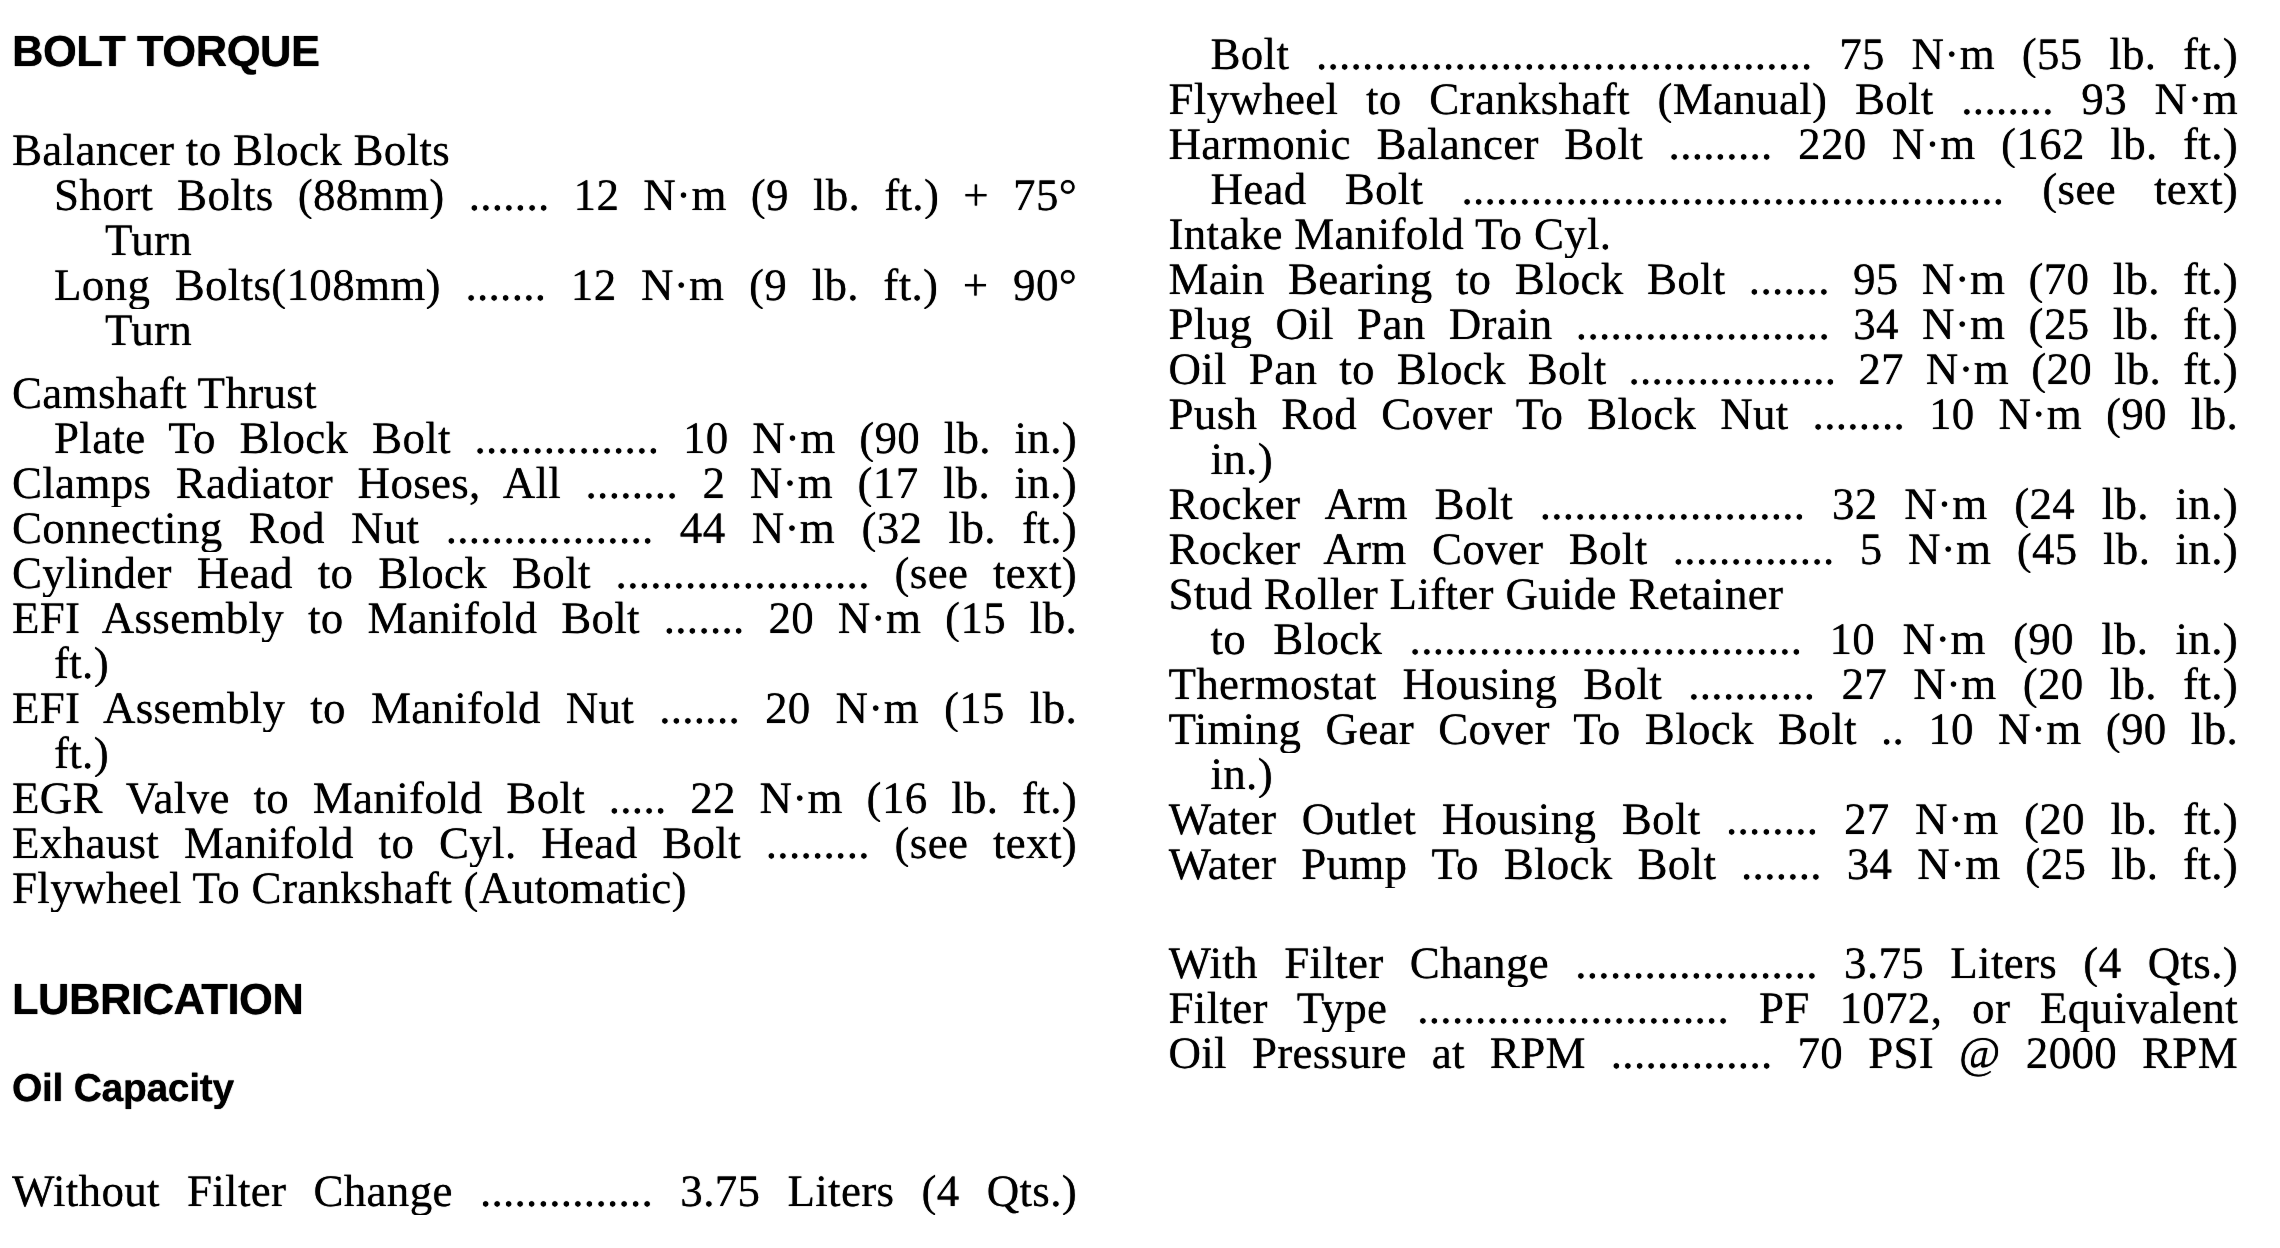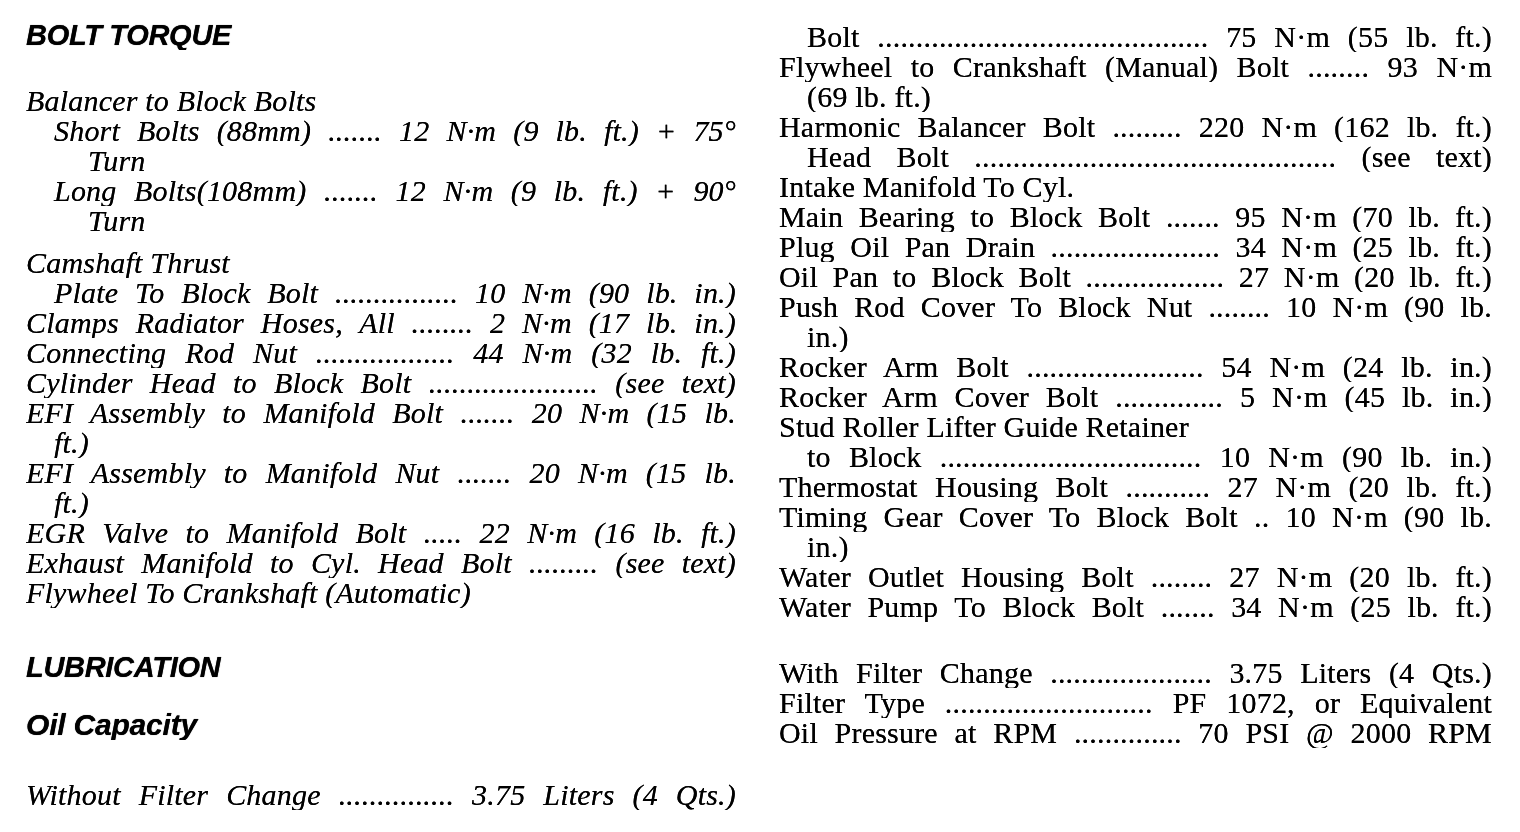--- a/index.html
+++ b/index.html
@@ -12,21 +12,21 @@
   body {
     font-family:"Liberation Serif", serif;
     color:#000000;
   }
   .page {
     position:relative;
     width:1520px; height:832px;
     background:#ffffff;
   }
   .col { position:absolute; }
-  .col-left  { left:26px;  top:20px; width:710px;font-style:italic; }
+  .col-left  { left:8px;  top:20px; width:710px; }
   .col-right { left:779px; top:22px; width:713px; }
 
   .line {
     font-size:30px;
     line-height:30px;
     height:30px;
     overflow:hidden;
     white-space:normal;
     letter-spacing:0.2px;
     text-shadow:0 0 0.6px rgba(0,0,0,0.9);
@@ -45,21 +45,21 @@
     font-family:"Liberation Sans", sans-serif;
     font-weight:700;
     font-size:29px;
     line-height:30px;
     letter-spacing:-0.3px;
     text-shadow:0 0 0.7px rgba(0,0,0,0.95);
   }
   .subheading {
     font-family:"Liberation Sans", sans-serif;
     font-weight:700;
-    font-size:30px;
+    font-size:26px;
     line-height:30px;
     letter-spacing:-0.2px;
     text-shadow:0 0 0.7px rgba(0,0,0,0.95);
   }
   .gap { width:100%; }
 </style>
 </head>
 <body>
 
 <div class="page">
@@ -87,30 +87,29 @@
       <div class="gap" style="height: 44px;"></div>
       <div class="line heading">LUBRICATION</div>
       <div class="gap" style="height: 28px;"></div>
       <div class="line subheading">Oil Capacity</div>
       <div class="gap" style="height: 40px;"></div>
       <div class="line entry">Without Filter Change ............... 3.75 Liters (4 Qts.)</div>
     </div>
   <div class="col col-right" id="col-right">
       <div class="line entry i1">Bolt ........................................... 75 N·m (55 lb. ft.)</div>
       <div class="line entry">Flywheel to Crankshaft (Manual) Bolt ........ 93 N·m</div>
-      <div class="line plain i1">(69 lb. ft.)</div>
       <div class="line entry">Harmonic Balancer Bolt ......... 220 N·m (162 lb. ft.)</div>
       <div class="line entry i1">Head Bolt ............................................... (see text)</div>
       <div class="line plain">Intake Manifold To Cyl.</div>
       <div class="line entry">Main Bearing to Block Bolt ....... 95 N·m (70 lb. ft.)</div>
       <div class="line entry">Plug Oil Pan Drain ...................... 34 N·m (25 lb. ft.)</div>
       <div class="line entry">Oil Pan to Block Bolt .................. 27 N·m (20 lb. ft.)</div>
       <div class="line entry">Push Rod Cover To Block Nut ........ 10 N·m (90 lb.</div>
       <div class="line plain i1">in.)</div>
-      <div class="line entry">Rocker Arm Bolt ....................... 54 N·m (24 lb. in.)</div>
+      <div class="line entry">Rocker Arm Bolt ....................... 32 N·m (24 lb. in.)</div>
       <div class="line entry">Rocker Arm Cover Bolt .............. 5 N·m (45 lb. in.)</div>
       <div class="line plain">Stud Roller Lifter Guide Retainer</div>
       <div class="line entry i1">to Block .................................. 10 N·m (90 lb. in.)</div>
       <div class="line entry">Thermostat Housing Bolt ........... 27 N·m (20 lb. ft.)</div>
       <div class="line entry">Timing Gear Cover To Block Bolt .. 10 N·m (90 lb.</div>
       <div class="line plain i1">in.)</div>
       <div class="line entry">Water Outlet Housing Bolt ........ 27 N·m (20 lb. ft.)</div>
       <div class="line entry">Water Pump To Block Bolt ....... 34 N·m (25 lb. ft.)</div>
       <div class="gap" style="height: 36px;"></div>
       <div class="line entry">With Filter Change ..................... 3.75 Liters (4 Qts.)</div>

